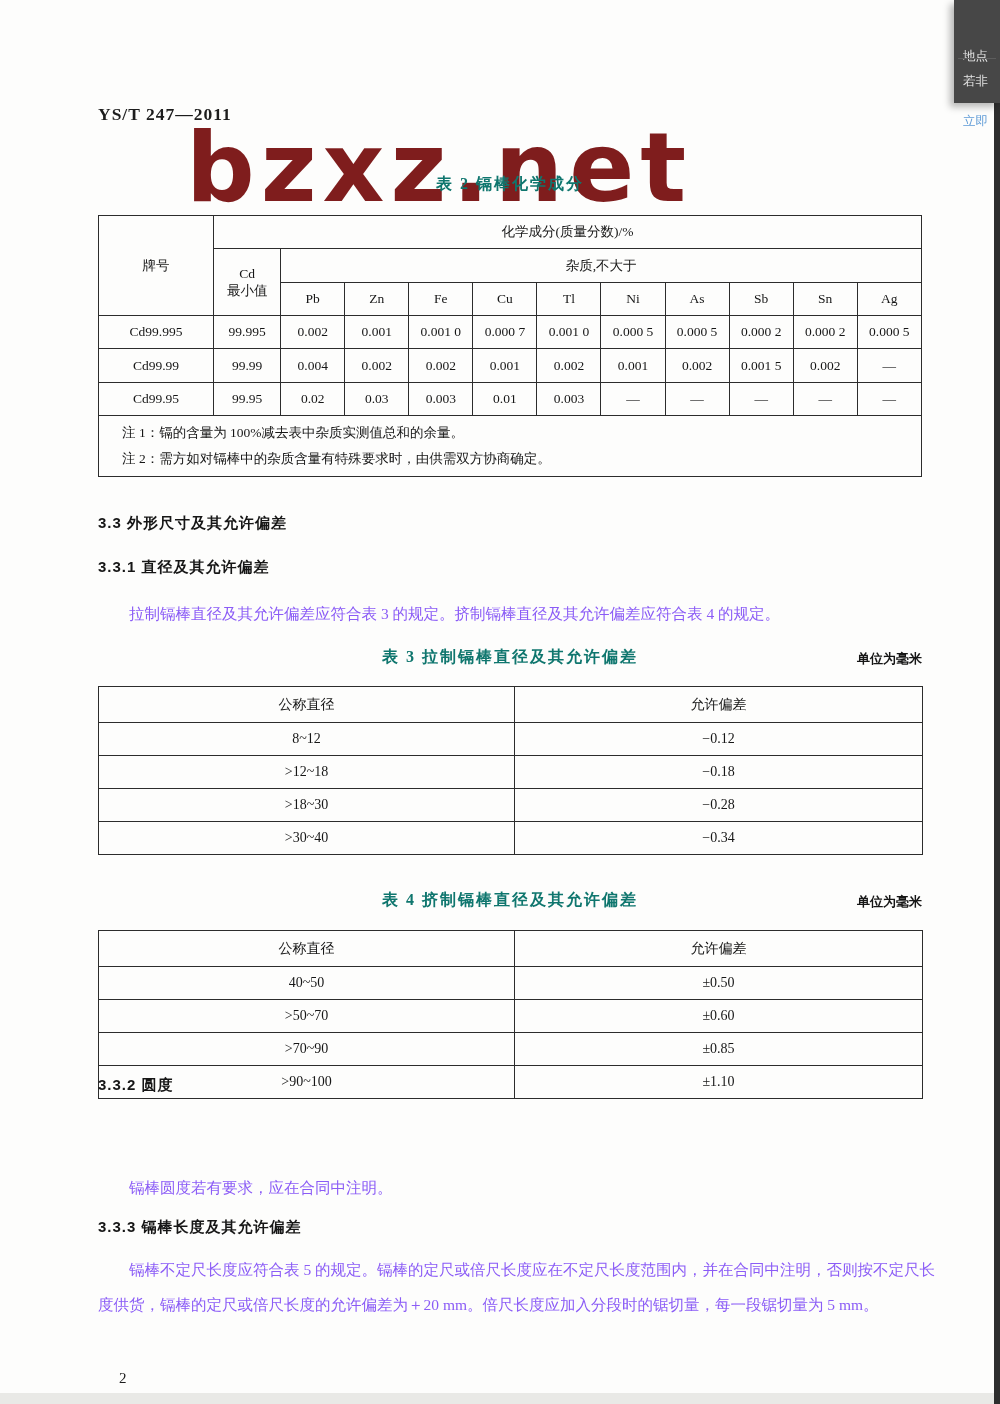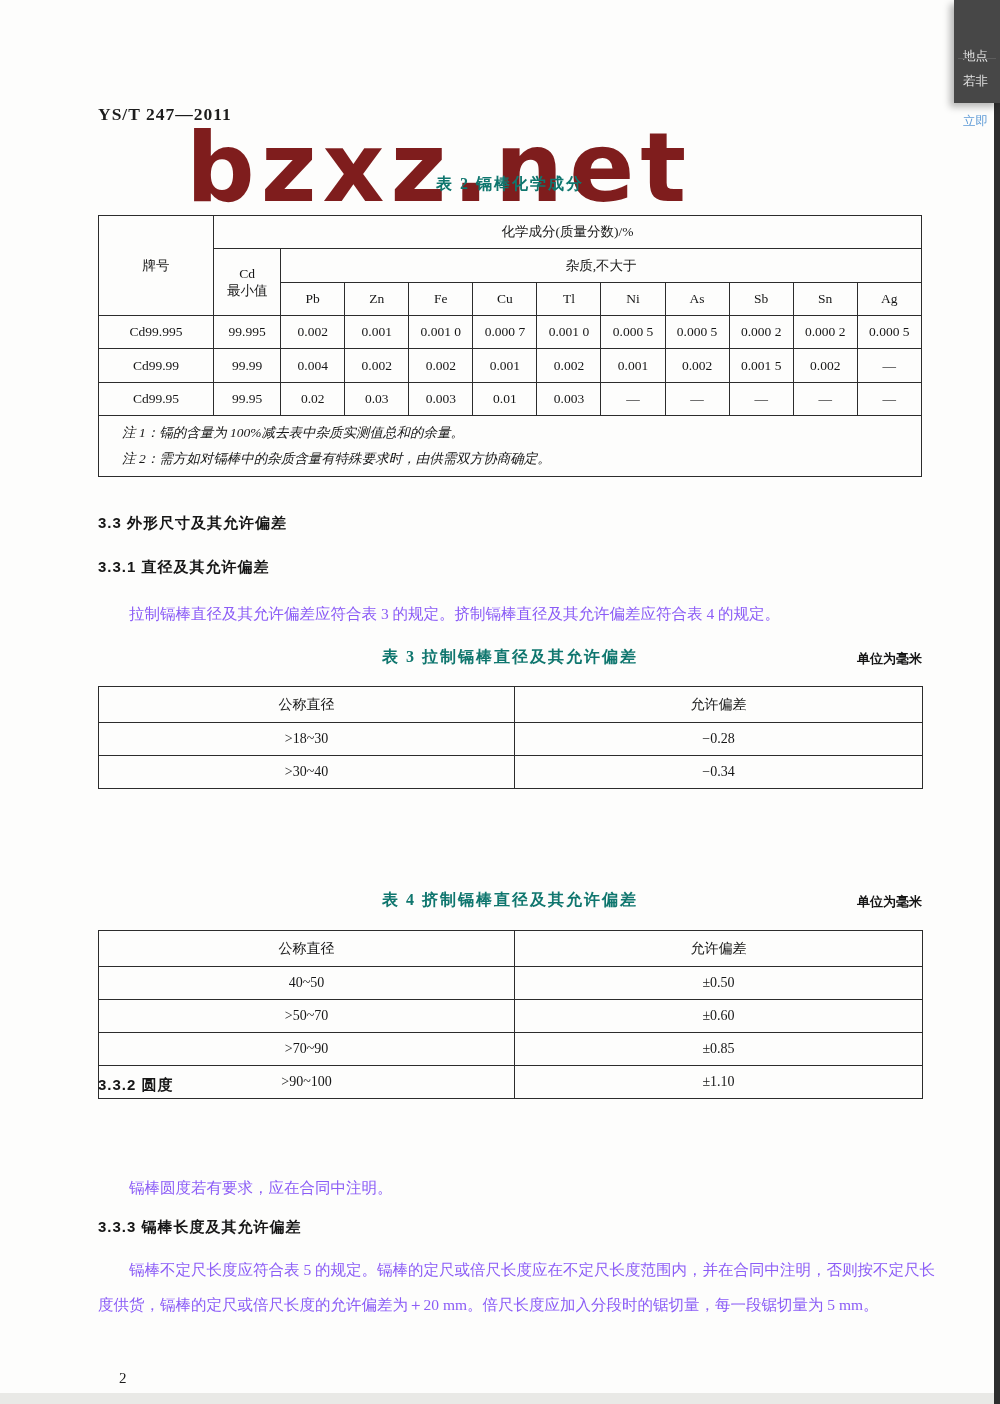--- a/index.html
+++ b/index.html
@@ -21,21 +21,21 @@
   .tbl-unit{position:absolute;right:0;top:3px;font-family:"Liberation Sans",sans-serif;
             font-weight:bold;font-size:13px;color:#161616;}
 
   
   table{border-collapse:collapse;table-layout:fixed;z-index:1;background:transparent;}
   td{border:1.6px solid #2c2c2c;text-align:center;vertical-align:middle;
      font-size:13.5px;padding:0;color:#161616;}
   #table2{left:98px;top:215px;width:824px;}
   #table3,#table4{left:98px;width:824px;}
   #table3{top:686px;} #table4{top:930px;}
-  tr.h33{height:33px;} tr.h34{height:34px;margin-top:8px;} tr.h36{height:36px;} tr.h61{height:61px;font-style:italic;}
+  tr.h33{height:33px;} tr.h34{height:34px;margin-top:8px;} tr.h36{height:36px;} tr.h61{height:61px;}
   .note-cell{text-align:left;padding:4px 8px 4px 23px;line-height:26px;font-size:13.5px;}
   .cd-cell div{line-height:17px;}
   #table3 td,#table4 td{font-size:14px;}
 
   
   .sec-h{left:98px;font-family:"Liberation Sans",sans-serif;font-weight:bold;
          font-size:15px;letter-spacing:1px;z-index:1;color:#161616;}
   .para{left:98px;width:838px;font-size:15.5px;line-height:35px;text-indent:2em;
         z-index:1;color:#8b5cf6;}
 
@@ -173,20 +173,28 @@
     <colgroup>
         <col style="width:416px">
         <col style="width:408px">
       </colgroup>
     <tbody>
         <tr class="h36">
       <td>公称直径</td>
       <td>允许偏差</td>
     </tr>
     <tr class="h33">
+      <td>8~12</td>
+      <td>−0.12</td>
+    </tr>
+    <tr class="h33">
+      <td>&gt;12~18</td>
+      <td>−0.18</td>
+    </tr>
+    <tr class="h33">
       <td>&gt;18~30</td>
       <td>−0.28</td>
     </tr>
     <tr class="h33">
       <td>&gt;30~40</td>
       <td>−0.34</td>
     </tr>
   </tbody>
     </table>
 

